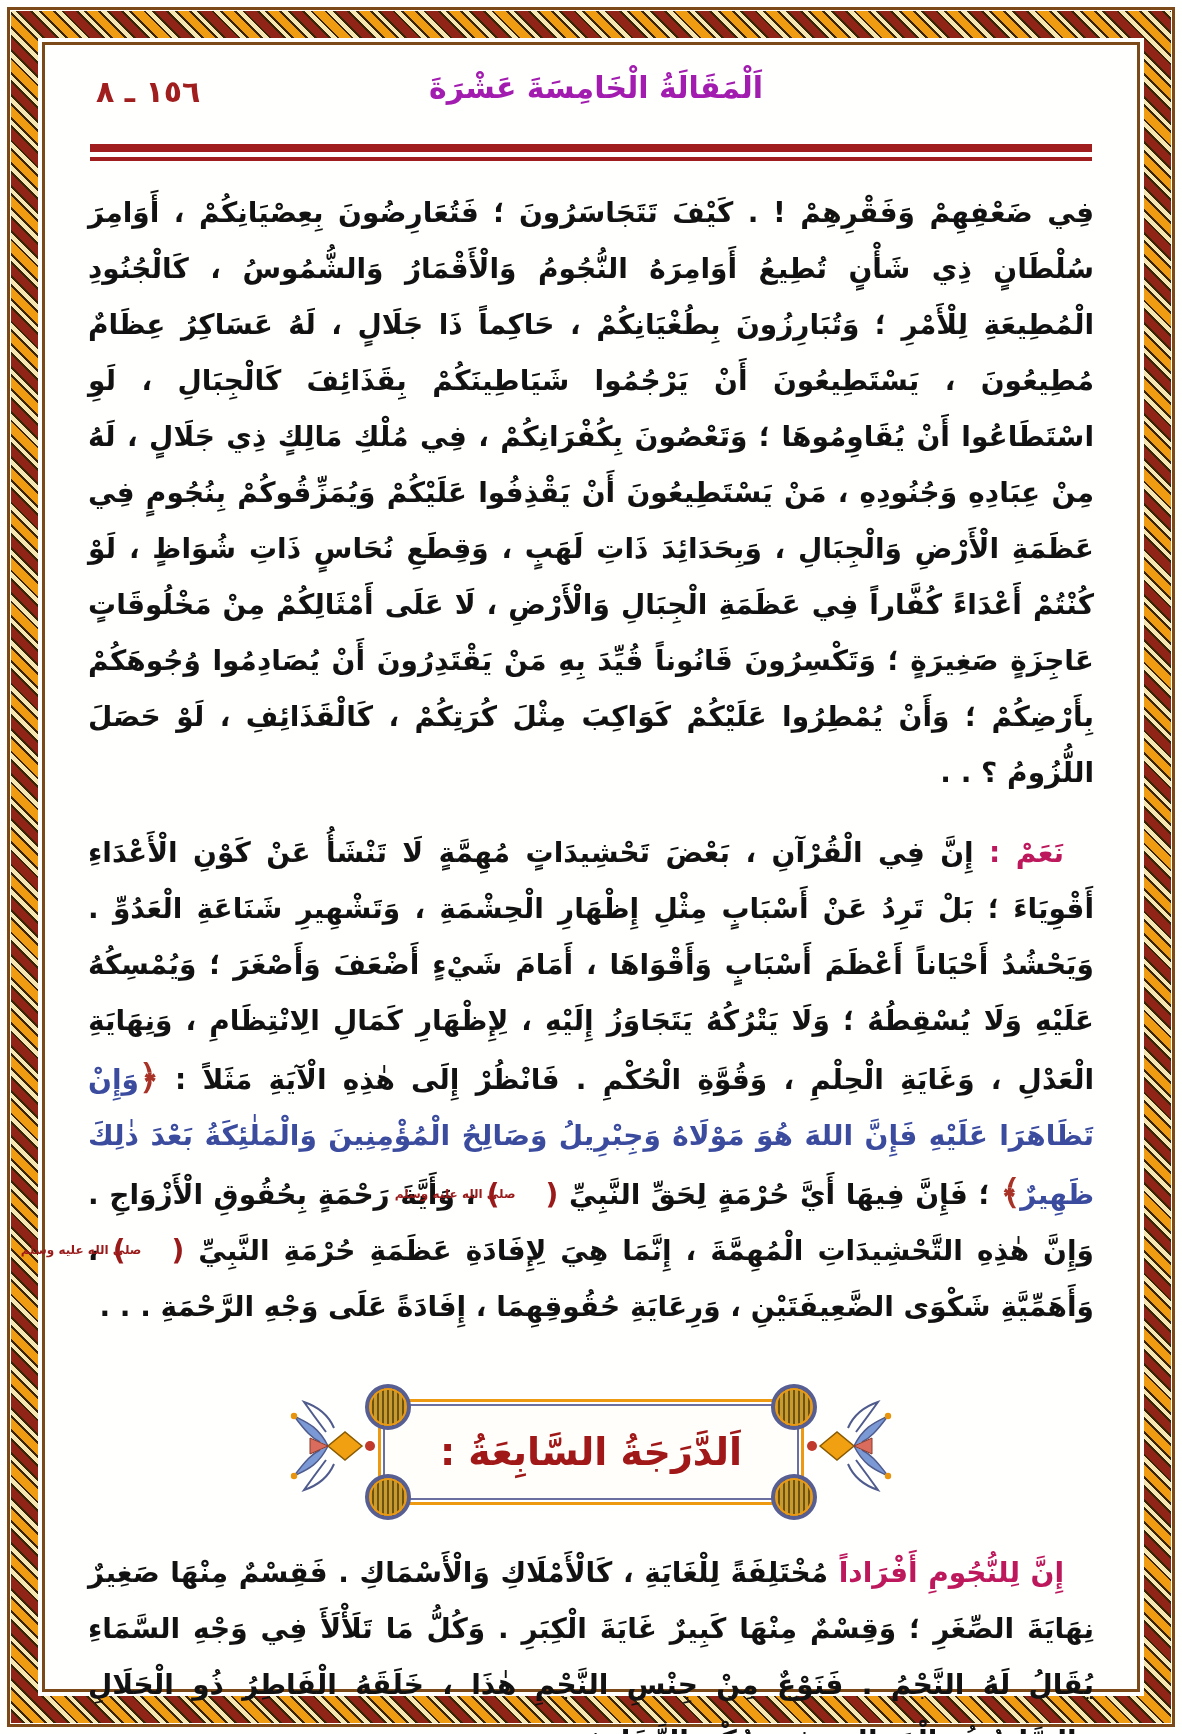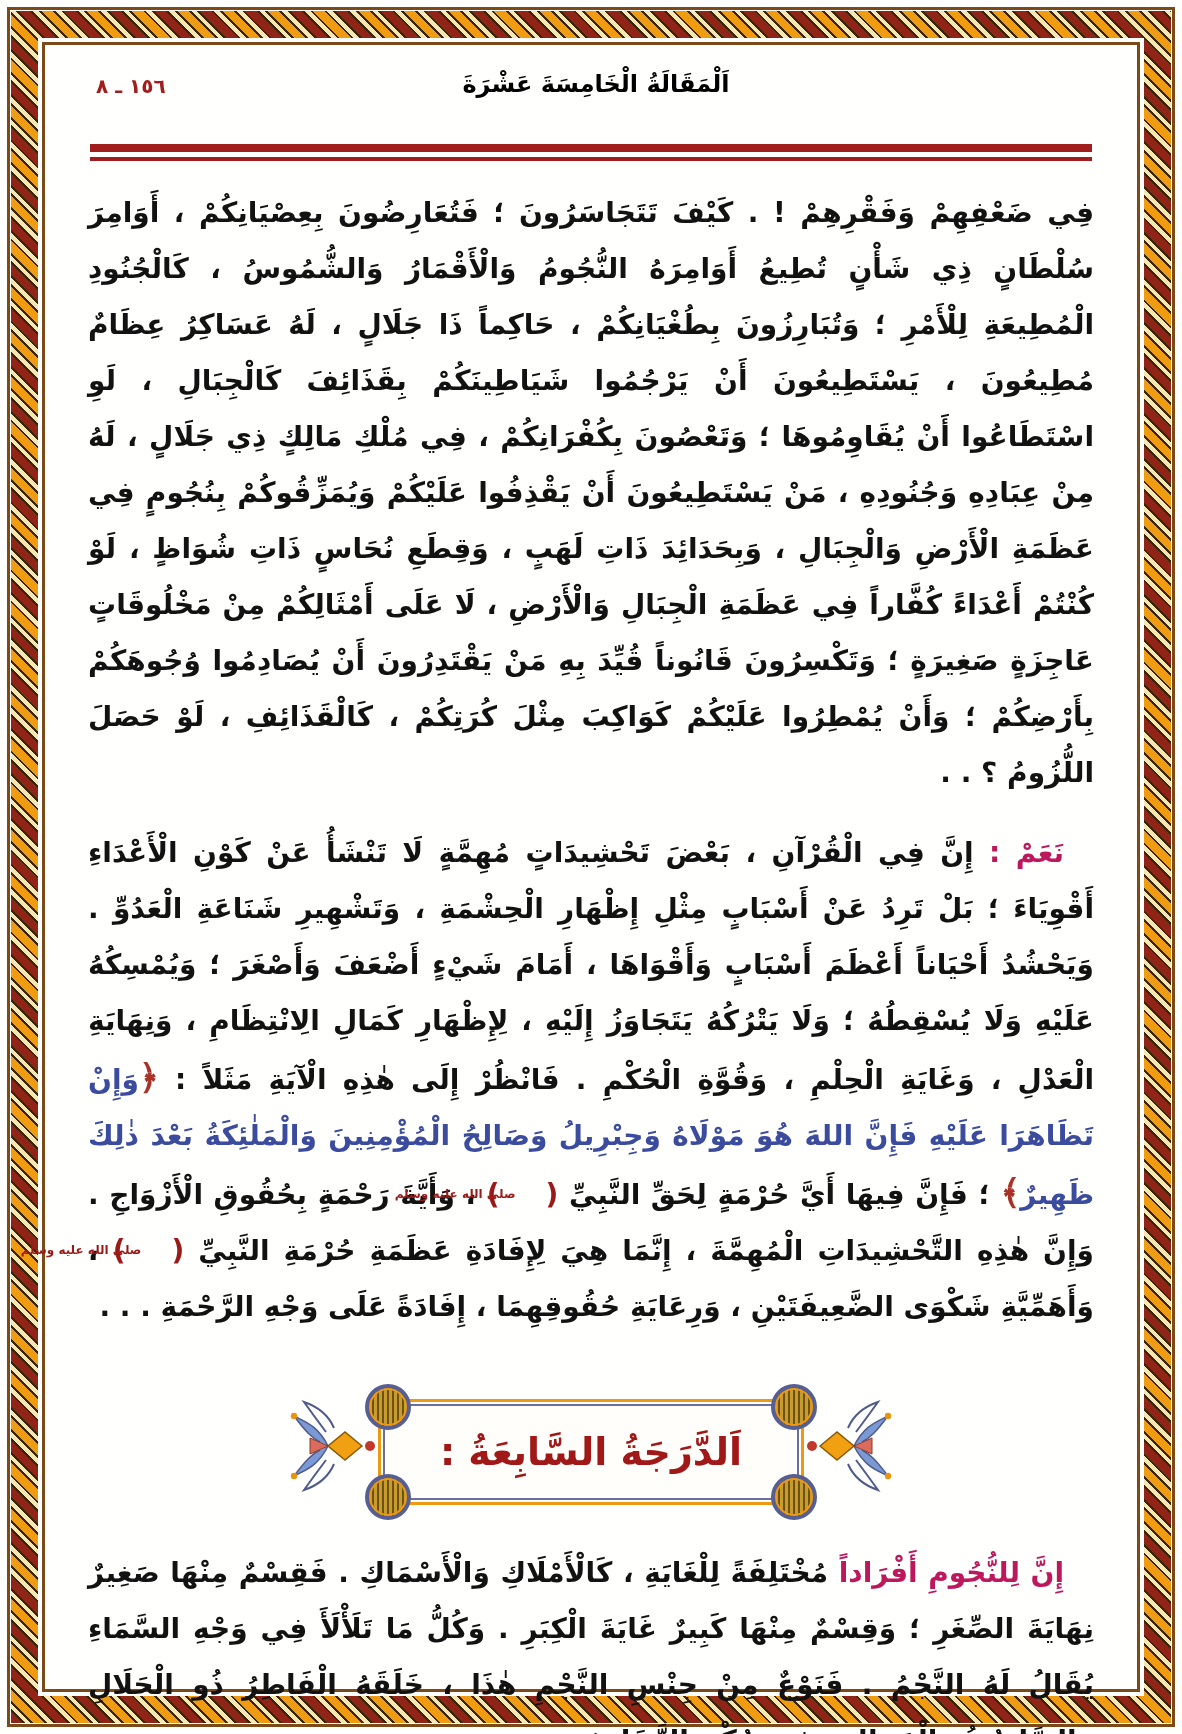--- a/index.html
+++ b/index.html
@@ -35,25 +35,25 @@
   
   .content{
     position:absolute; inset:48px;
     padding:22px 40px 10px 40px;
     box-sizing:border-box;
   }
   .header{position:relative;height:64px;}
   .page-title{
     position:absolute; left:10px; right:0; top:0;
     text-align:center;
-    color:#000000; font-size:24px; font-weight:bold;
+    color:#a21caf; font-size:30px; font-weight:bold;
   }
   .page-number{
     position:absolute; left:8px; top:4px;
-    color:#A11E1E; font-size:20px; font-weight:bold;
+    color:#A11E1E; font-size:30px; font-weight:bold;
   }
   .double-rule{margin:10px 2px 0 2px;}
   .double-rule .bar1{height:8px;background:#A11E1E;}
   .double-rule .gap{height:5px;}
   .double-rule .bar2{height:4px;background:#A11E1E;}
 
   p.body-par{
     margin:24px 0 0 0;
     color:#121212;
     font-size:28px; font-weight:bold;

